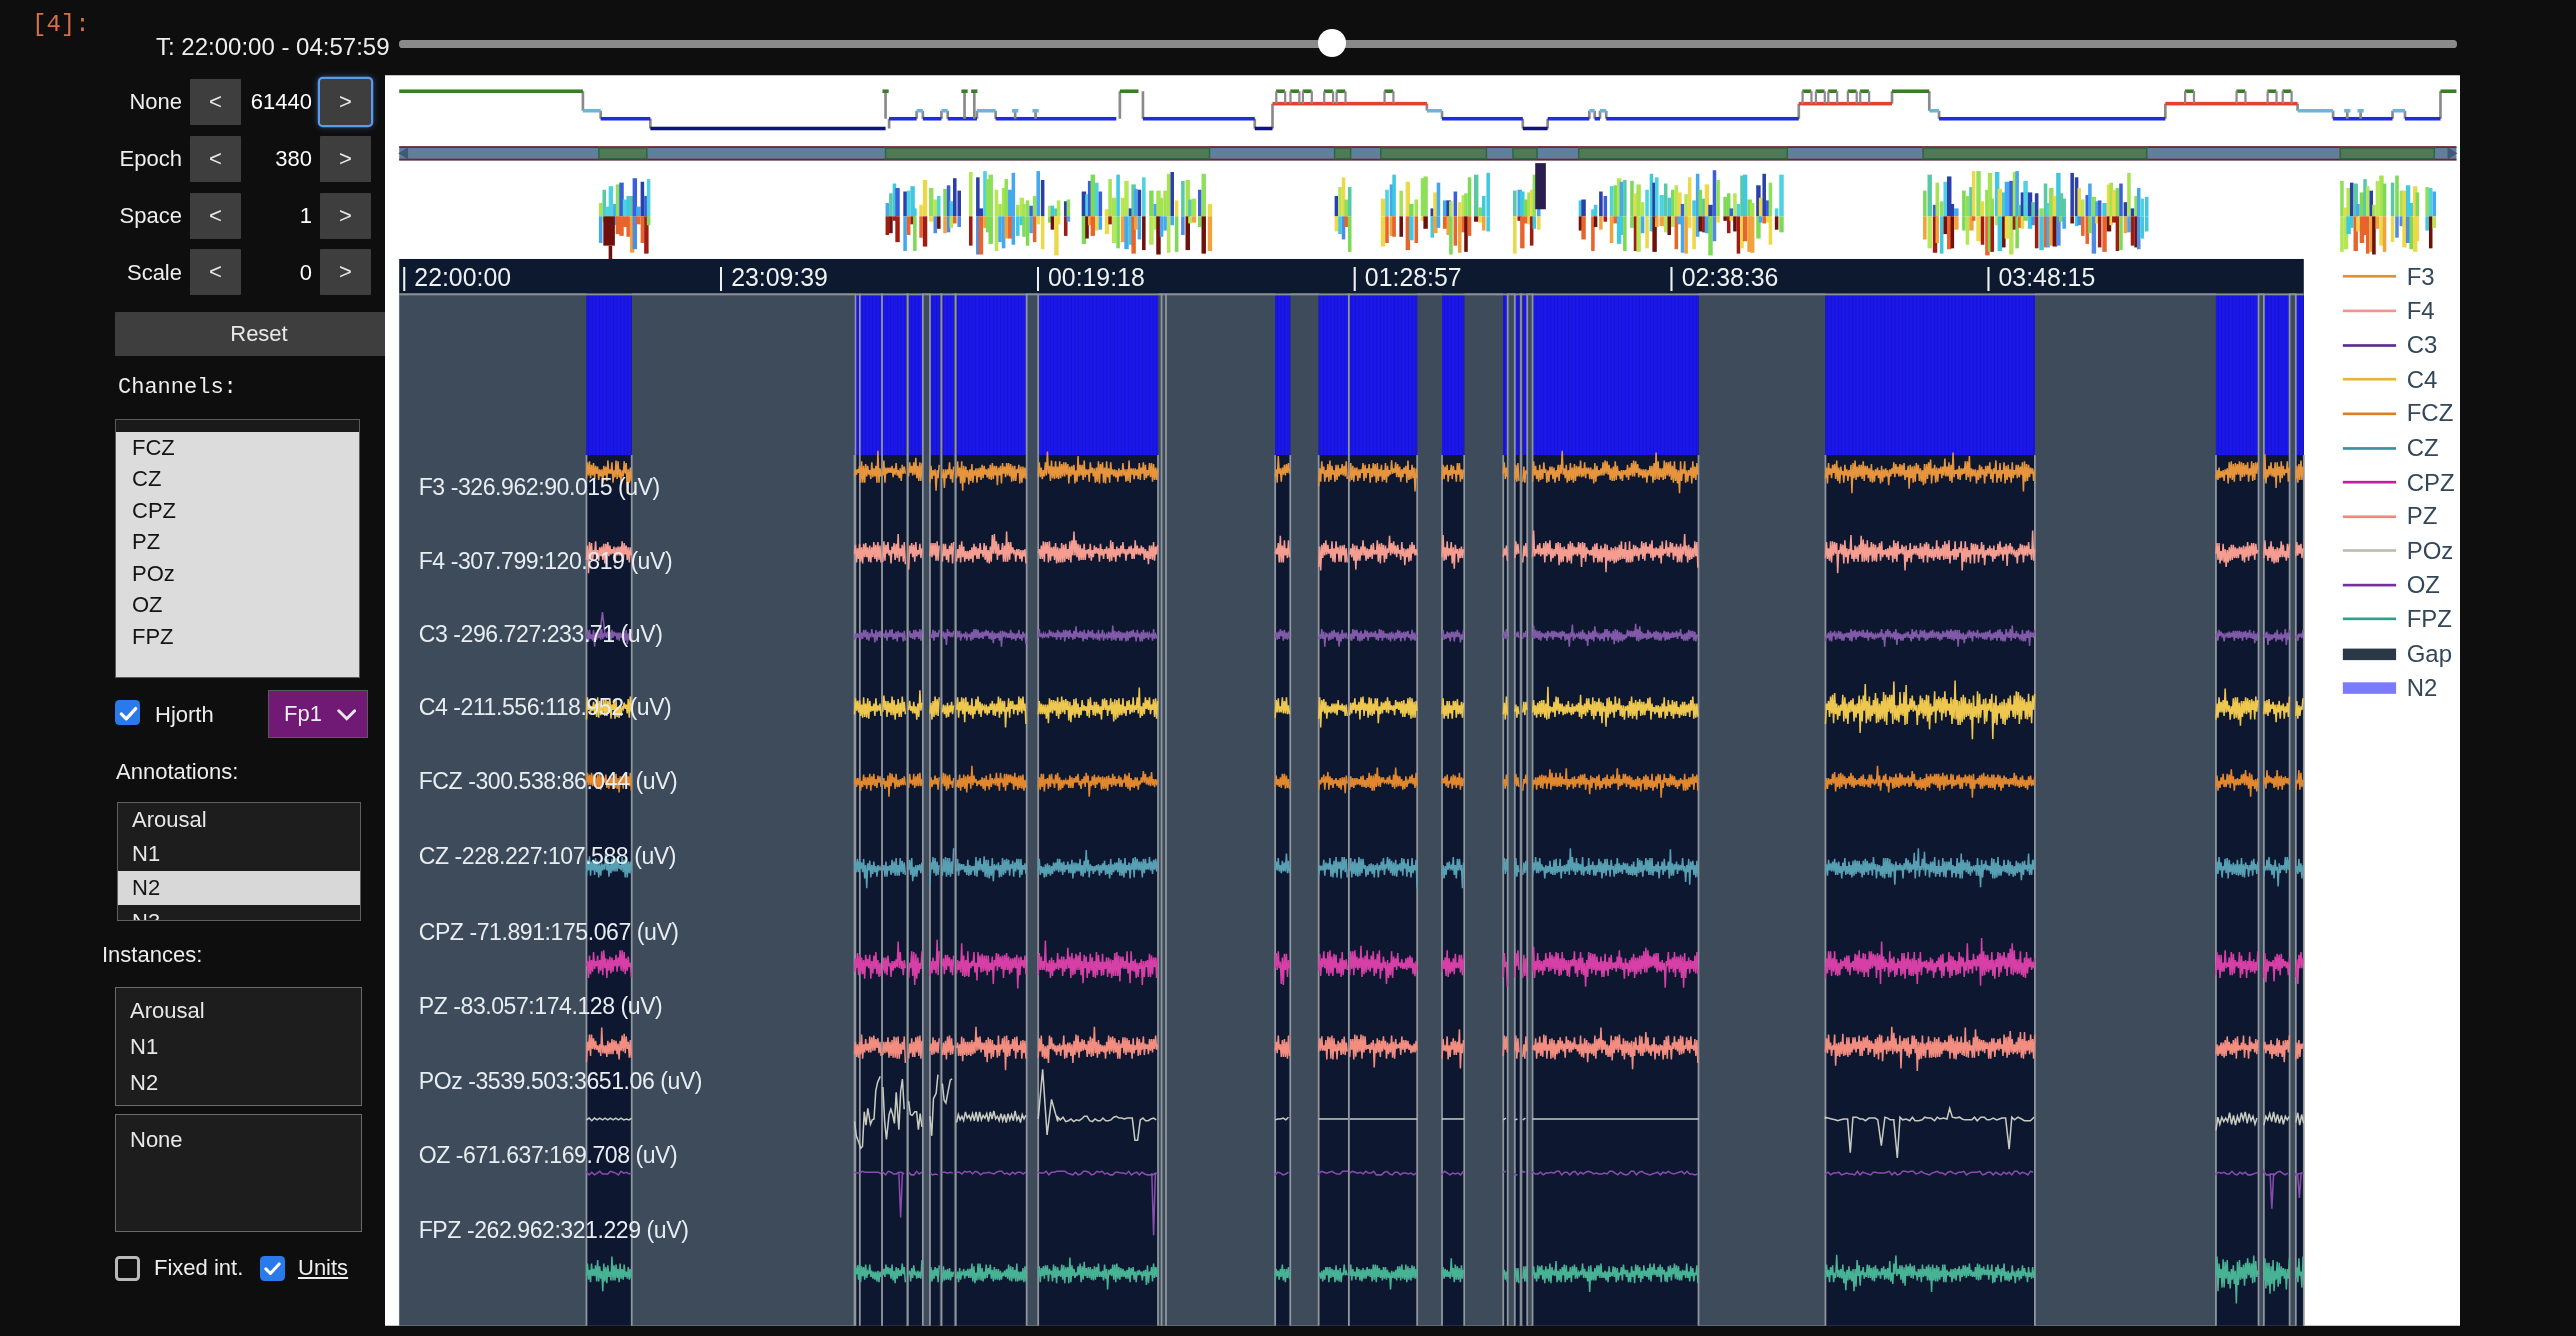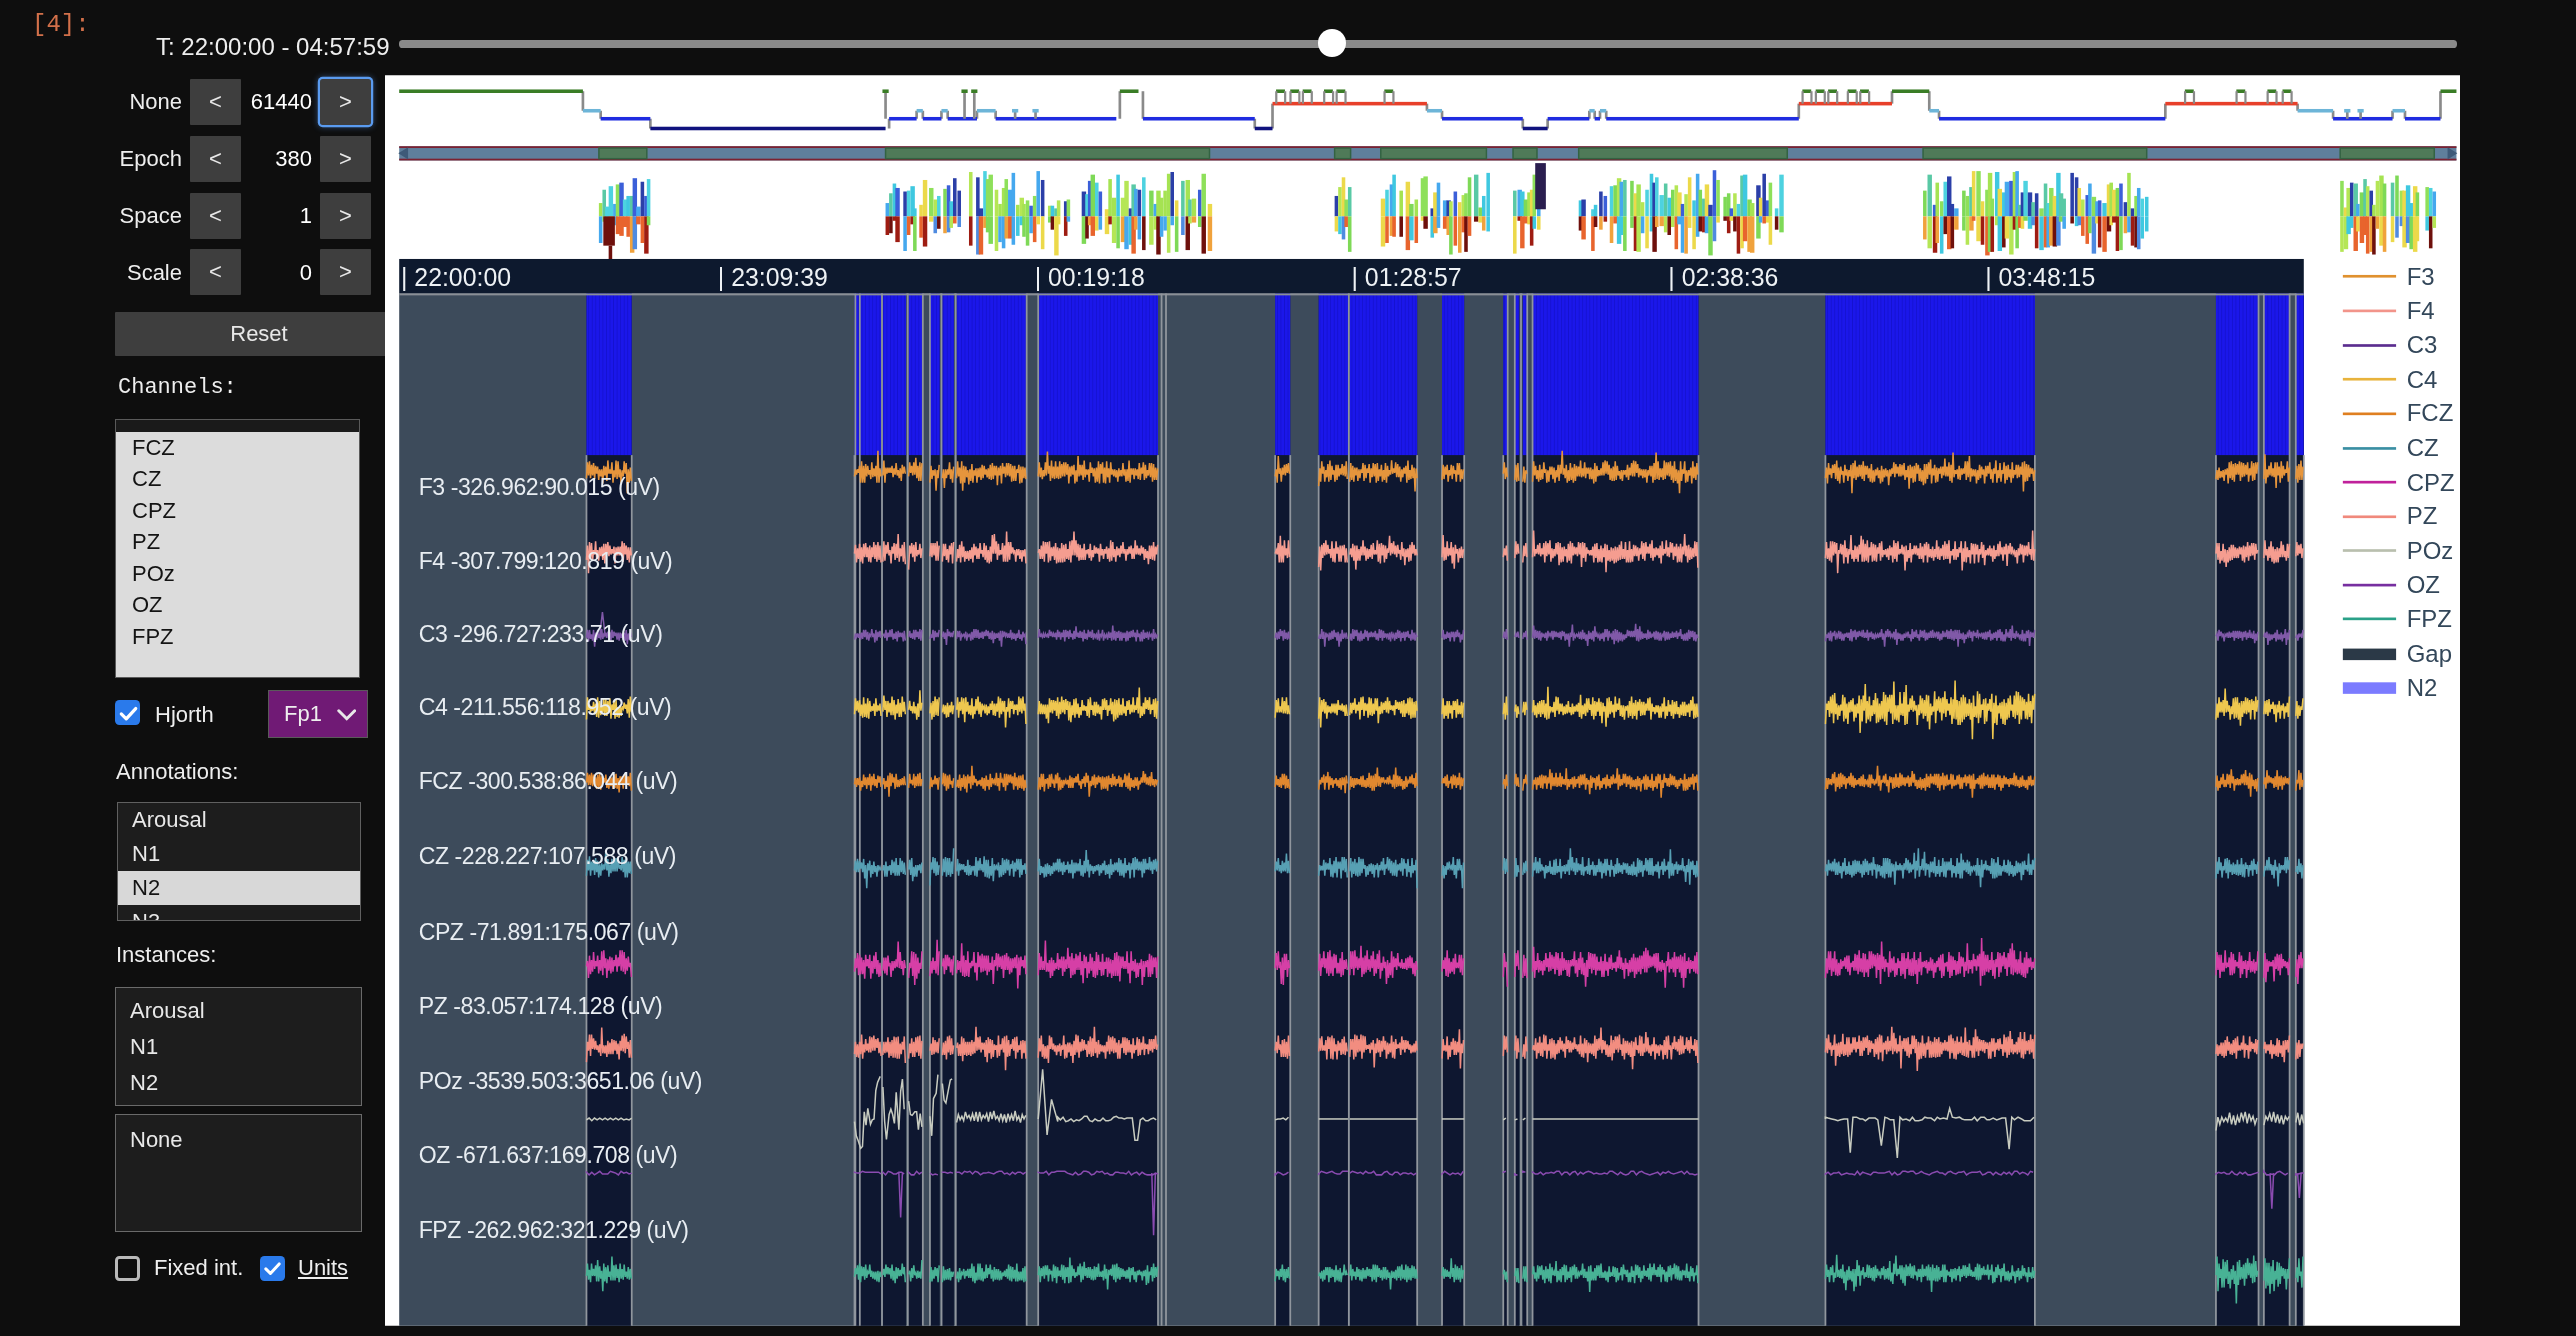--- a/index.html
+++ b/index.html
@@ -53,21 +53,21 @@
       <path d="M2 2 L11 11 L20 2" stroke="#e8e8e8" stroke-width="3.4" fill="none" stroke-linecap="round"></path>
     </svg>
 </div>
 <div class="lbl" style="left:116px;top:772px;">Annotations:</div>
 <div style="position:absolute;left:117px;top:802px;width:244px;height:119px;background:#1d1d1d;border:1.8px solid #606060;box-sizing:border-box;overflow:hidden;color:#e8e8e8;font-size:22px;">
   <div style="height:34px;line-height:34px;padding-left:14px;">Arousal</div>
   <div style="height:34px;line-height:34px;padding-left:14px;">N1</div>
   <div style="height:34px;line-height:34px;padding-left:14px;background:#d8d8d8;color:#141414;">N2</div>
   <div style="height:34px;line-height:34px;padding-left:14px;">N3</div>
 </div>
-<div class="lbl" style="left:116px;top:955px;">Instances:</div>
+<div class="lbl" style="left:102px;top:955px;">Instances:</div>
 <div style="position:absolute;left:115px;top:987px;width:247px;height:119px;background:#1d1d1d;border:1.8px solid #6a6a6a;box-sizing:border-box;color:#e8e8e8;font-size:22px;">
   <div style="height:36px;line-height:36px;padding-left:14px;margin-top:5.3px;">Arousal</div>
   <div style="height:36px;line-height:36px;padding-left:14px;">N1</div>
   <div style="height:36px;line-height:36px;padding-left:14px;">N2</div>
 </div>
 <div style="position:absolute;left:115px;top:1114px;width:247px;height:118px;background:#1d1d1d;border:1.8px solid #6a6a6a;box-sizing:border-box;color:#e8e8e8;font-size:22px;">
   <div style="height:36px;line-height:36px;padding-left:14px;margin-top:7px;">None</div>
 </div>
 <div class="cb" style="left:115px;top:1256px;border:3.1px solid #b9b9b9;"></div>
 <div class="lbl" style="left:154px;top:1268px;">Fixed int.</div>

